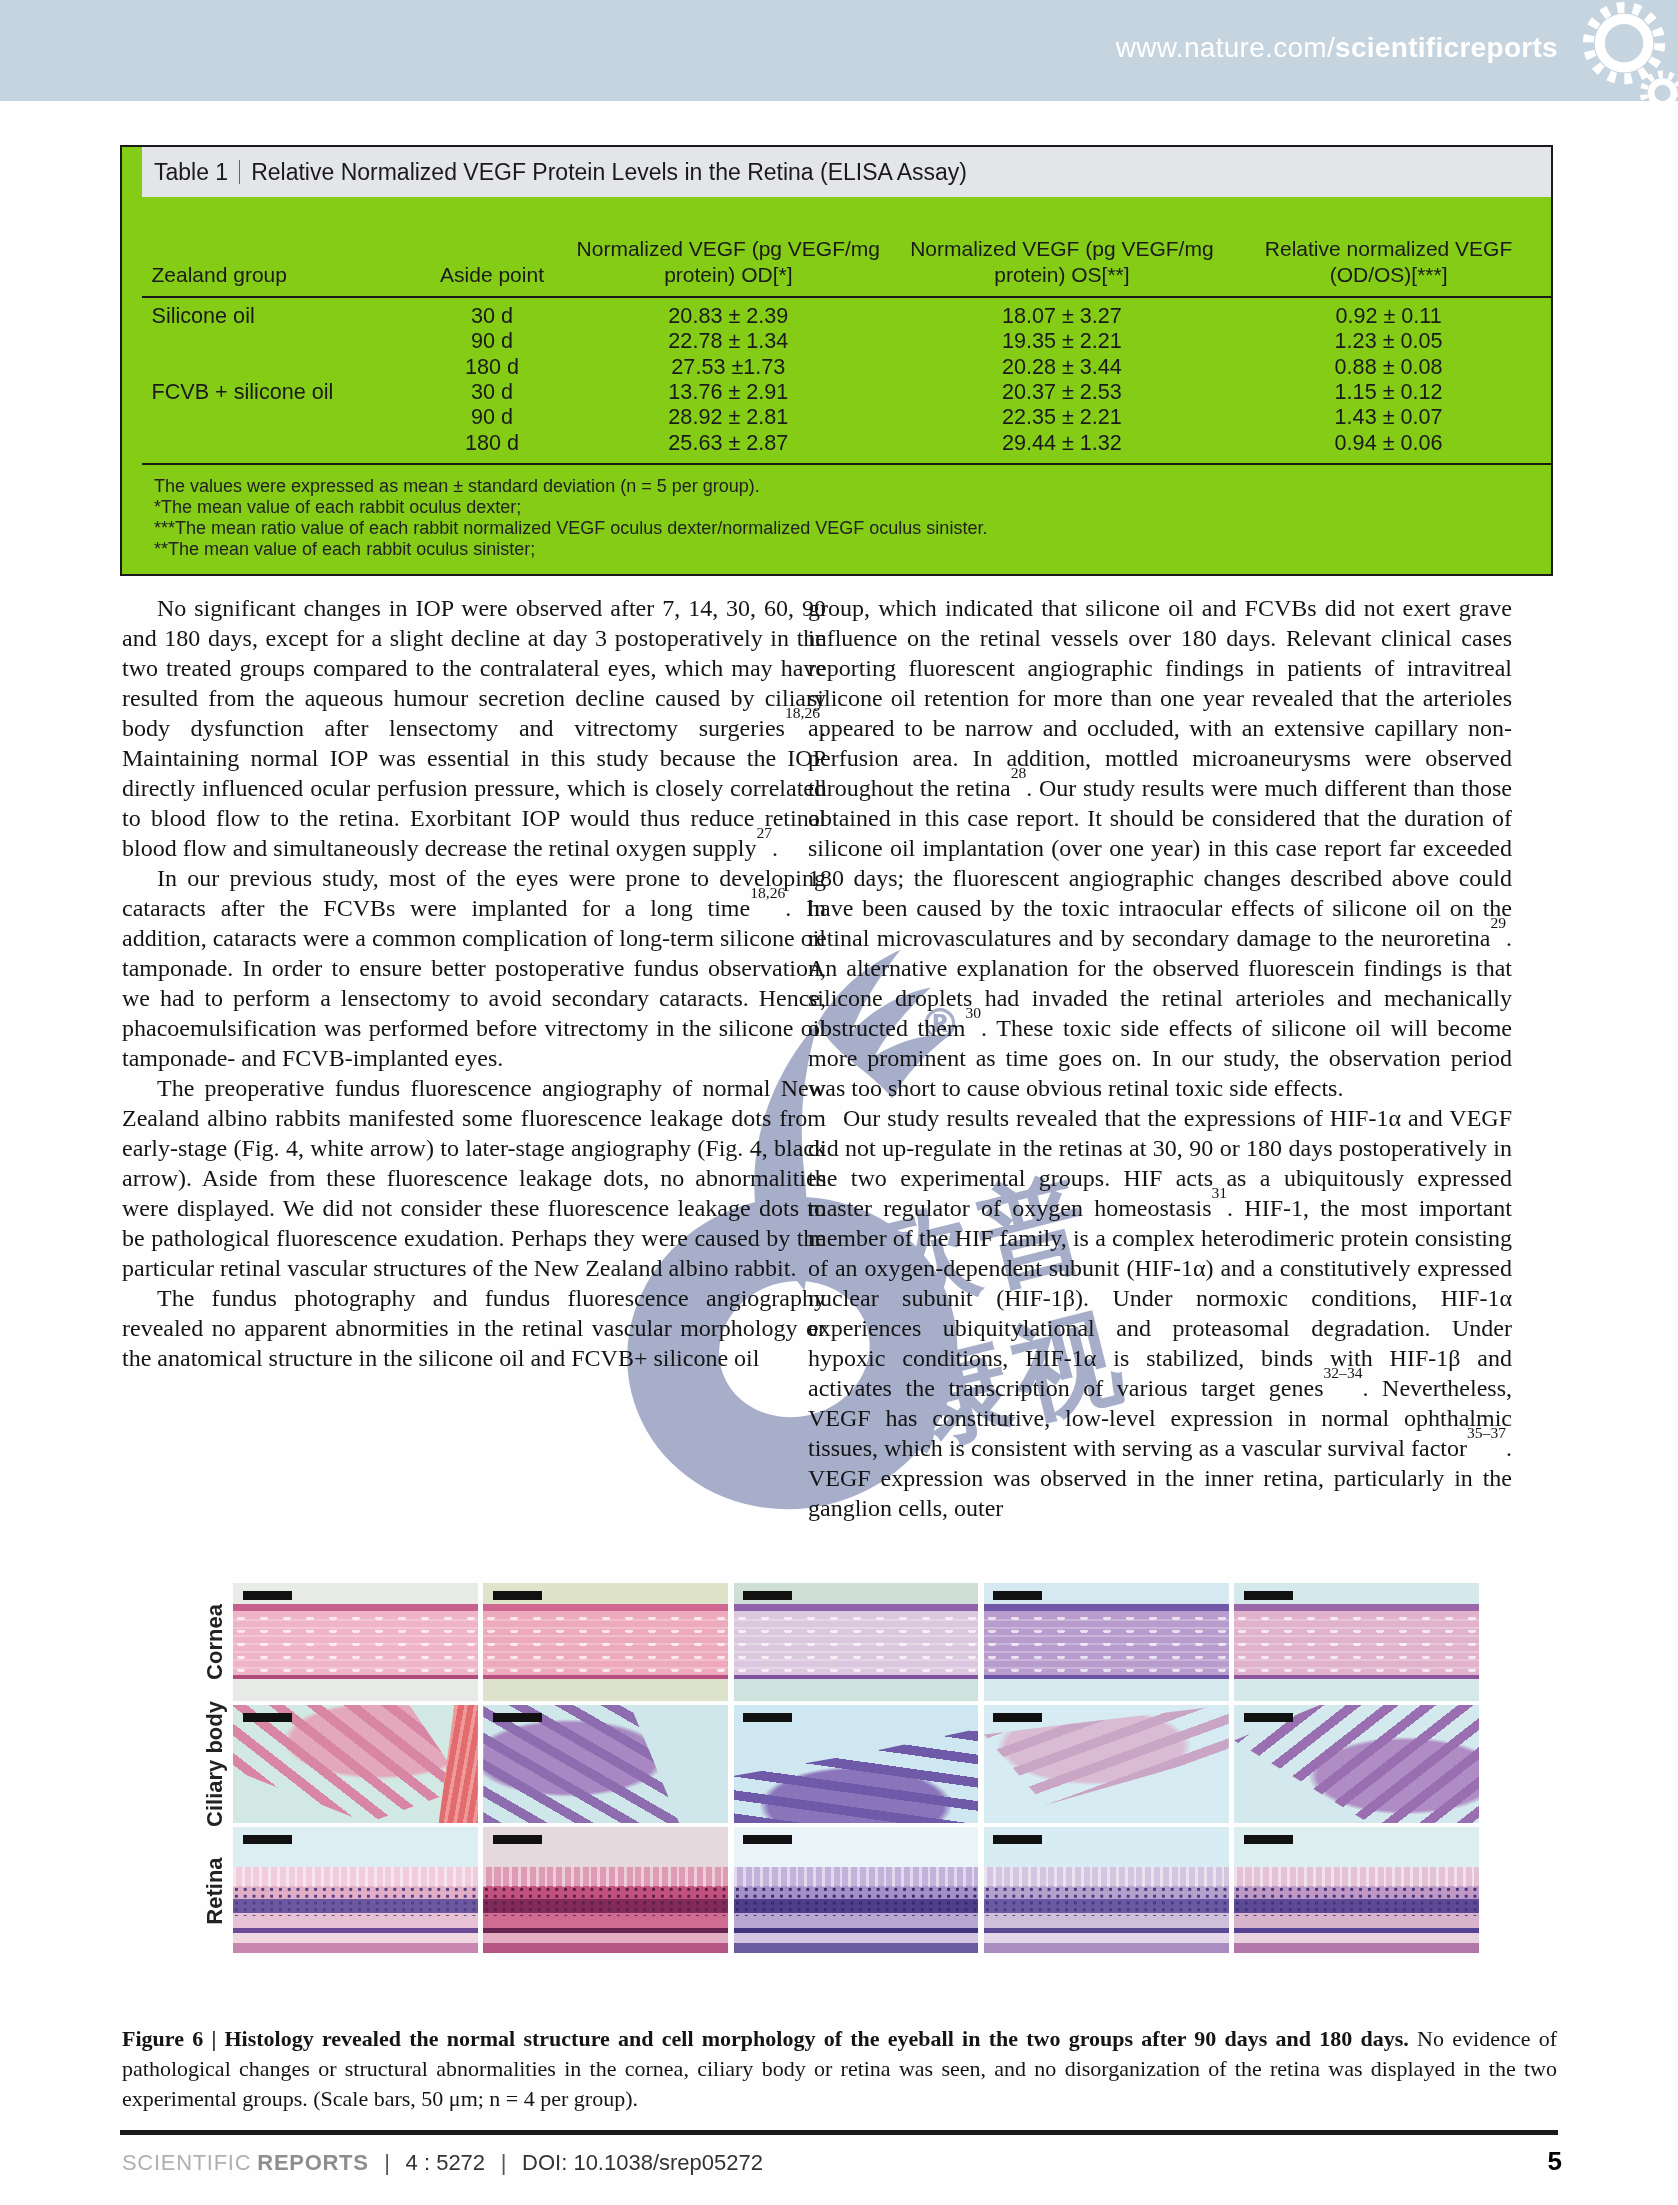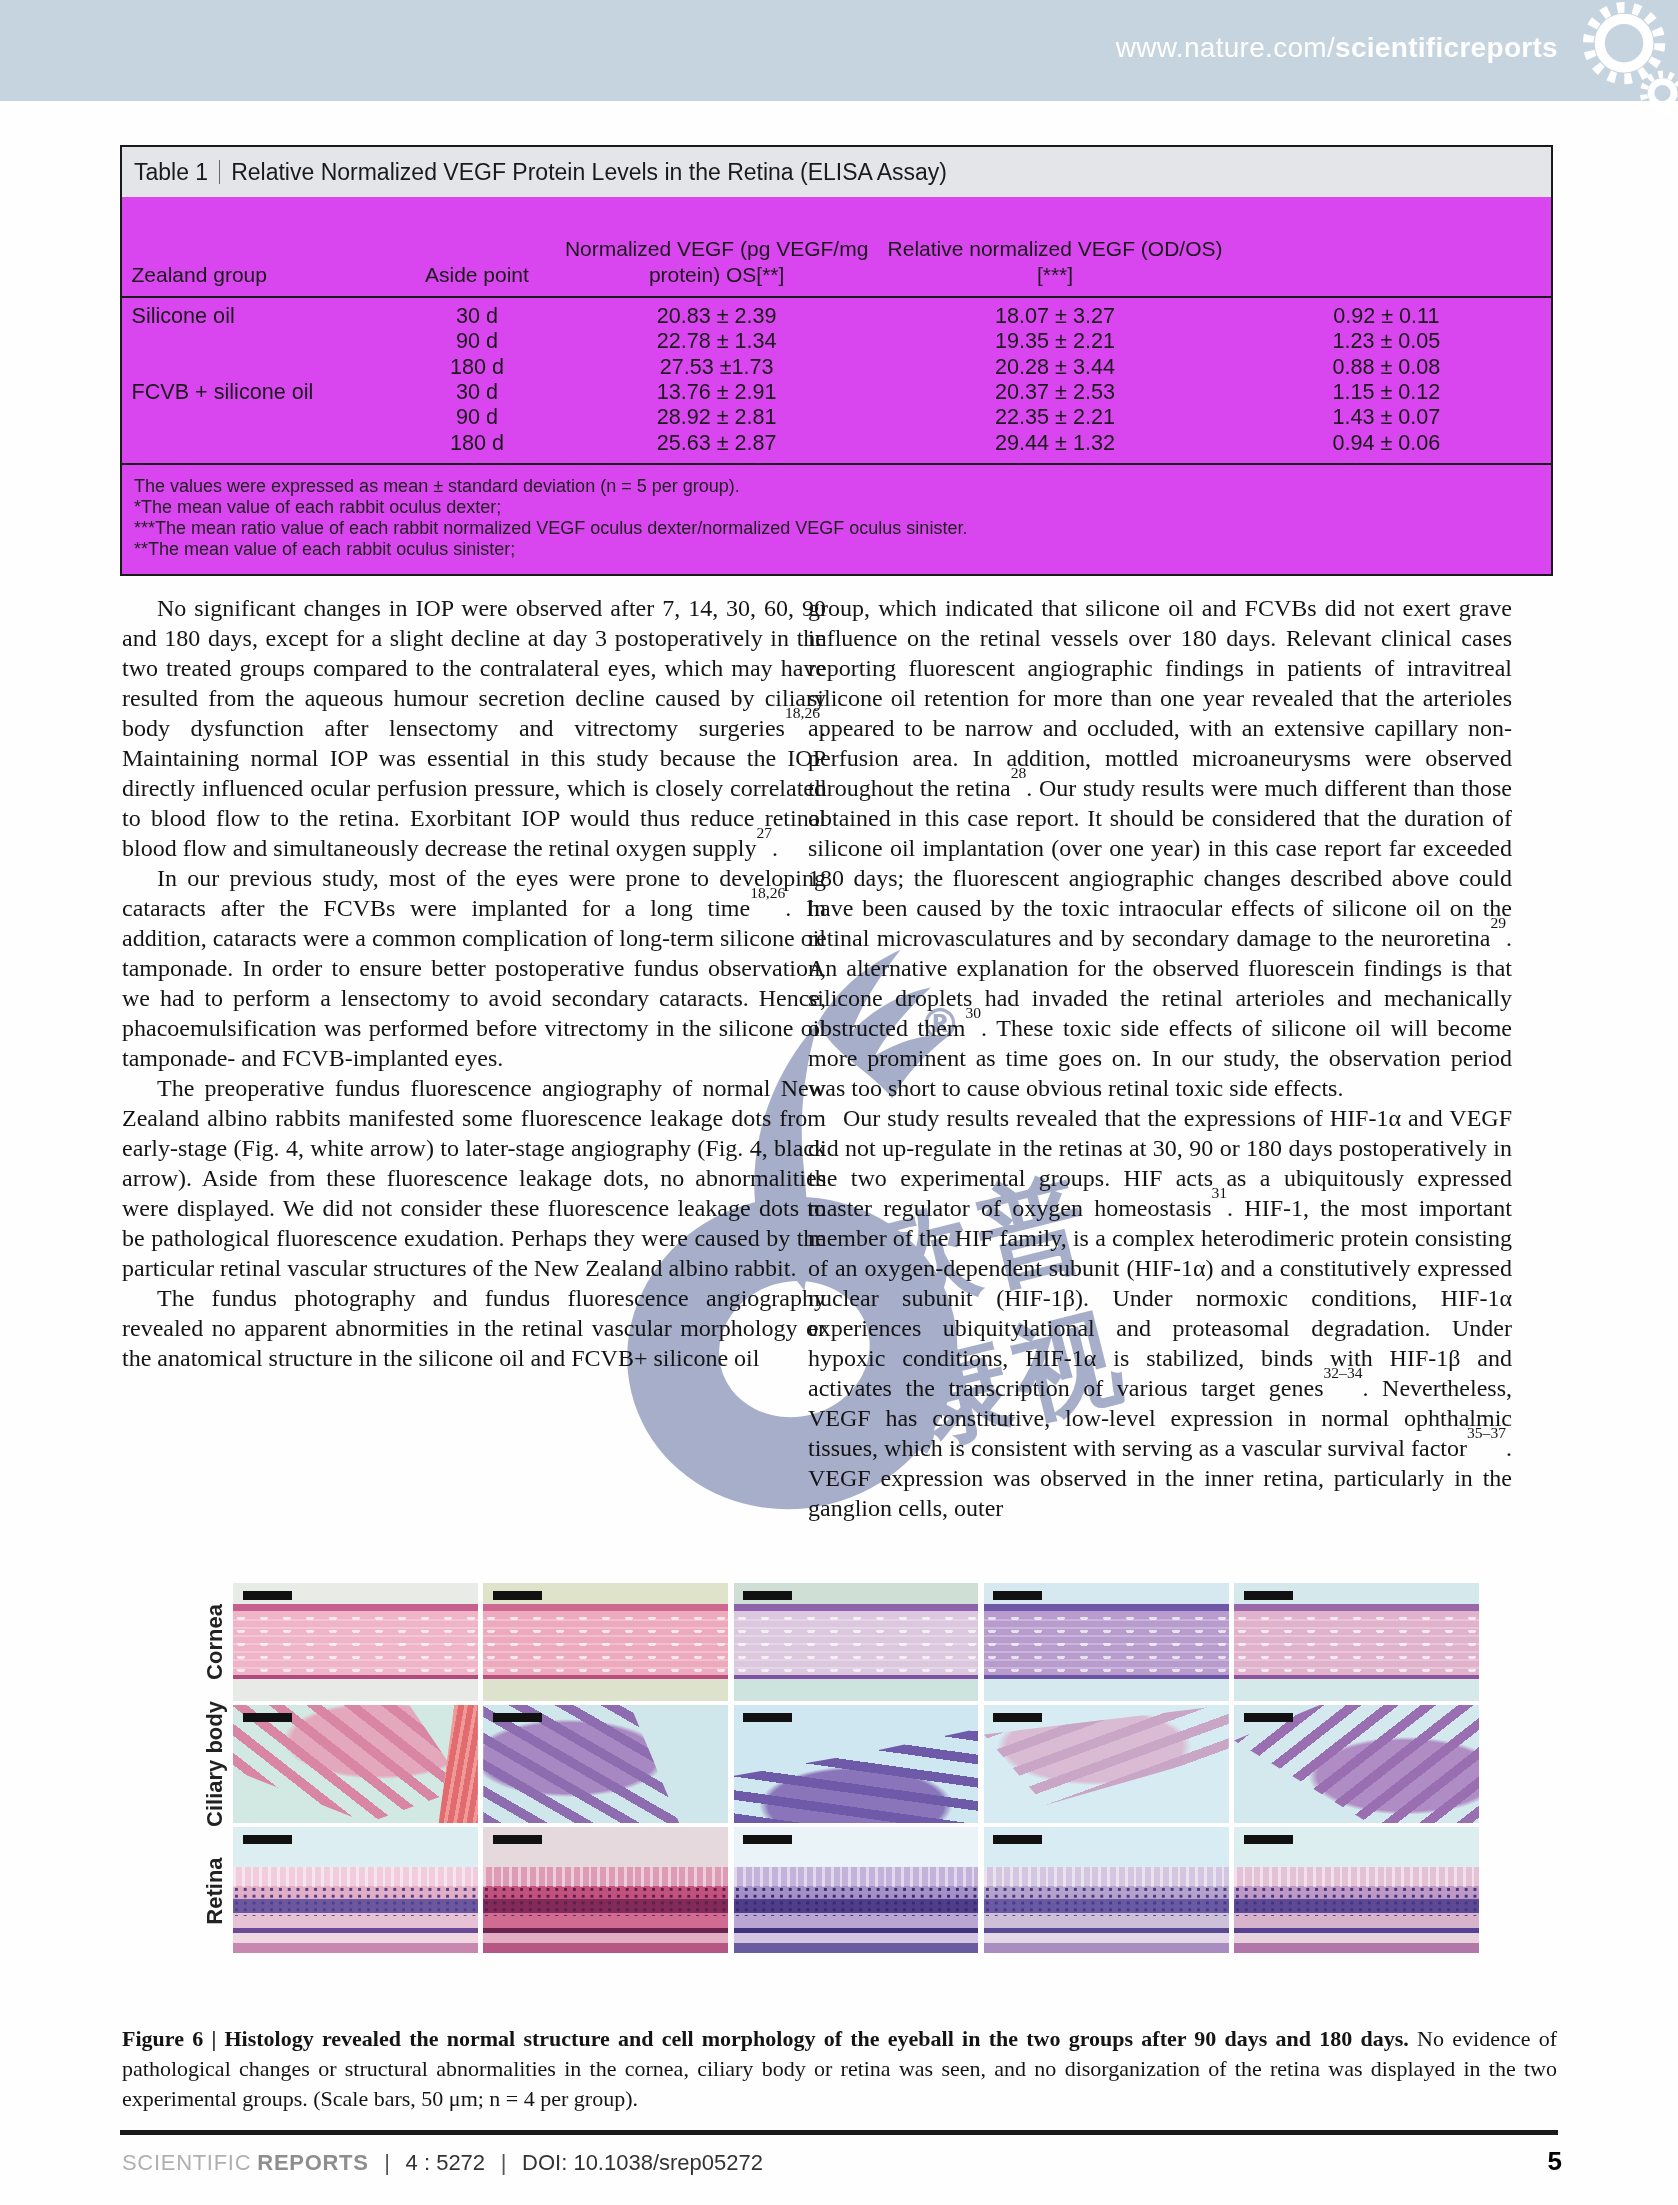--- a/index.html
+++ b/index.html
@@ -9,21 +9,21 @@
   
   .banner{position:absolute;left:0;top:0;width:1678px;height:101px;background:#c6d4df;}
   .burl{position:absolute;top:32px;right:120px;font-family:"Liberation Sans",sans-serif;
         font-size:28px;color:#fff;letter-spacing:0.3px;white-space:nowrap;}
   .burl .light{font-weight:400;}
   .burl .bold{font-weight:700;}
   .gears{position:absolute;right:0;top:1.4px;}
 
   
   .tablebox{position:absolute;left:120px;top:145px;width:1433px;border:2px solid #1a1a1a;
-            background:#d946ef;box-sizing:border-box;font-family:"Liberation Sans",sans-serif;}
+            background:#84cc16;box-sizing:border-box;font-family:"Liberation Sans",sans-serif;padding-left:20px;}
   .ttitle{background:#e3e5e9;min-height:50px;display:flex;align-items:center;gap:10.8px;
           padding:0 12px;font-size:23px;color:#1a1a1a;}
   .ttitle .tbar{width:1.4px;height:24px;background:#666;flex:0 0 auto;}
   .tgrid{display:grid;grid-template-columns:19% 11% 23% 25% 22%;}
   .thead{align-items:end;padding:10.8px 9.5px 8px;min-height:80px;font-size:21px;line-height:26px;color:#1a1a1a;}
   .thead .h1{text-align:left;}
   .thead .h2{text-align:center;}
   .thead .h3,.thead .h4,.thead .h5{text-align:center;}
   .rule{height:2px;background:#1a1a1a;}
   .tbody{padding:5.4px 9.5px 8px;font-size:21.6px;line-height:24px;color:#1a1a1a;}
@@ -139,20 +139,21 @@
 
   <section class="tablebox">
     <div class="ttitle">
       <span>Table 1</span>
       <span class="tbar"></span>
       <span>Relative Normalized VEGF Protein Levels in the Retina (ELISA Assay)</span>
     </div>
     <div class="tgrid thead">
       <div class="h1">Zealand group</div>
       <div class="h2">Aside point</div>
+      <div class="h3">Normalized VEGF (pg VEGF/mg protein) OD[*]</div>
       <div class="h4">Normalized VEGF (pg VEGF/mg protein) OS[**]</div>
       <div class="h5">Relative normalized VEGF (OD/OS)[***]</div>
     </div>
     <div class="rule"></div>
     <div class="tbody">
       <div class="tgrid">
         <div class="c c1">Silicone oil</div>
         <div class="c c2">30 d</div>
         <div class="c c3">20.83 ± 2.39</div>
         <div class="c c4">18.07 ± 3.27</div>

